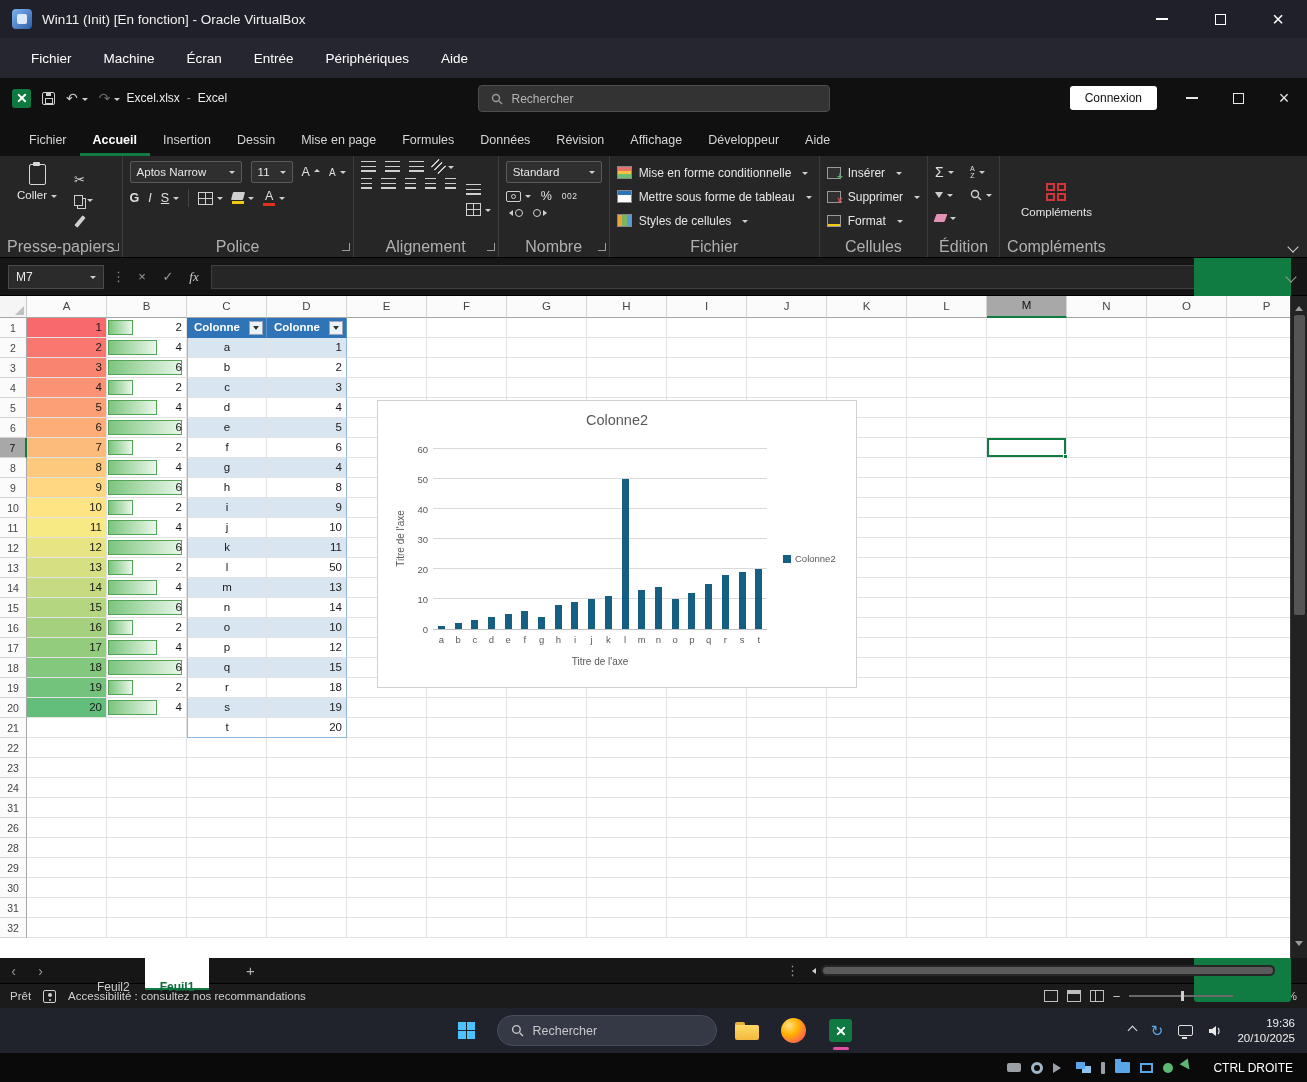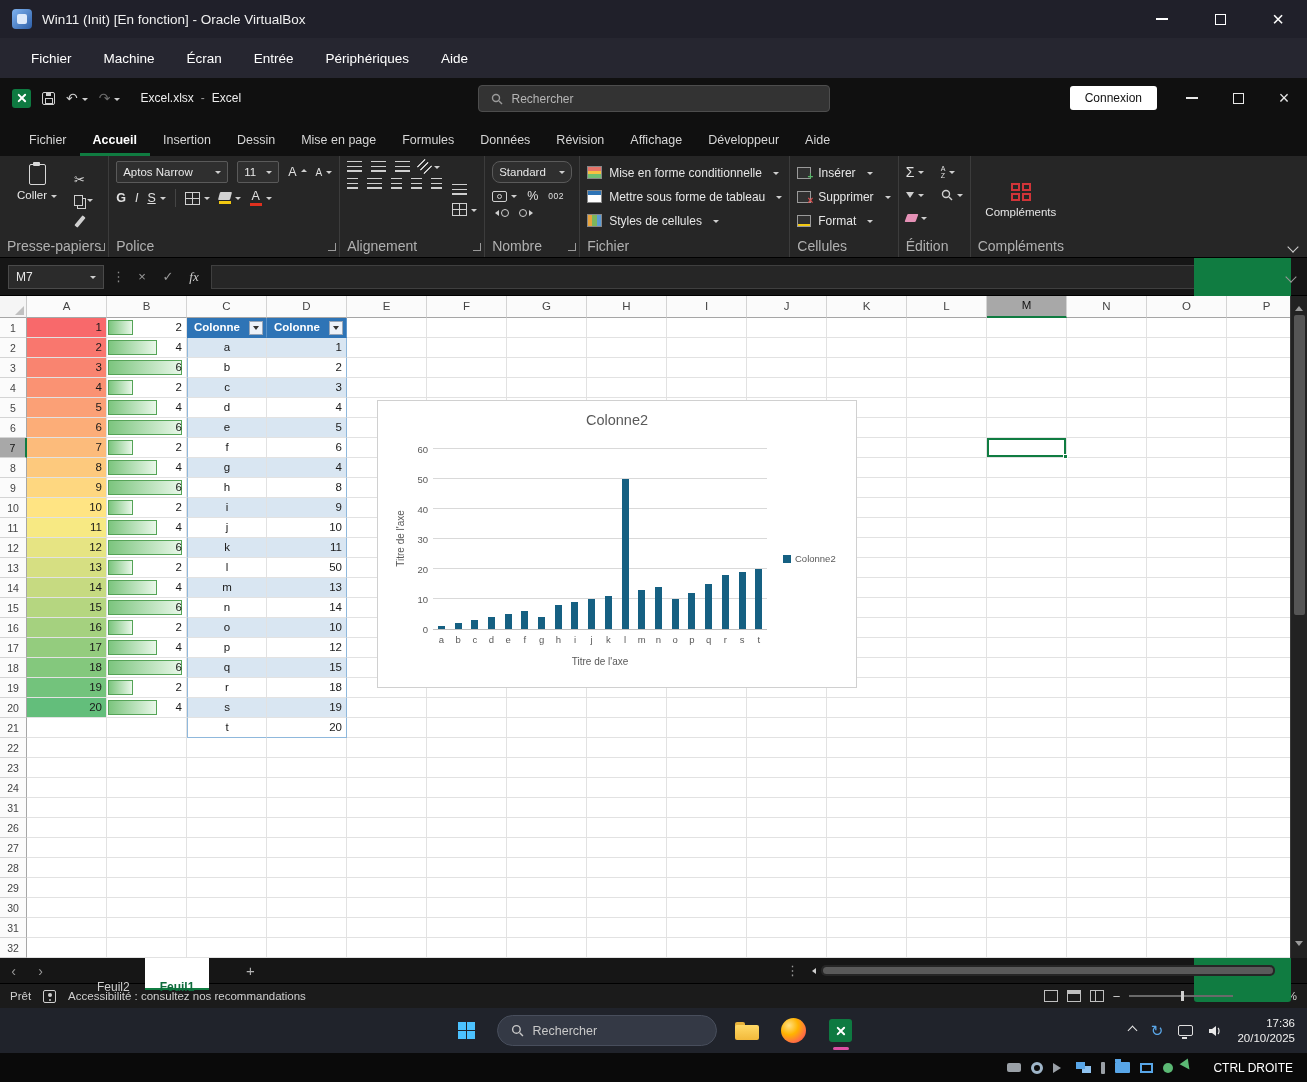--- a/index.html
+++ b/index.html
@@ -38,21 +38,21 @@
   .xmark::after  { transform:translate(-50%,-50%) rotate(-45deg); }
   .i-save { width:13px; height:13px; border:1.5px solid #cfc f3f3; border:1.5px solid #cfcfcf; border-radius:2px; position:relative; }
   .i-save::before { content:""; position:absolute; top:-1px; left:3px; width:5px; height:4px; background:#cfcfcf; }
   .i-save::after { content:""; position:absolute; bottom:0; left:2px; width:6px; height:4px; border:1px solid #cfcfcf; }
   .qat-glyph { color:#cfcfcf; font-size:14px; }
   .qat-glyph.dim { color:#6e6e6e; }
   .crt { width:0; height:0; border:3.5px solid transparent; border-top:4px solid #cfcfcf;
     display:inline-block; vertical-align:middle; margin-left:4px; position:relative; top:2px; }
   .crt.up { border-top:none; border-bottom:4px solid #cfcfcf; top:-2px; }
   .crt.sm { border-width:3px; border-top-width:3.5px; }
-  .doc-title { display:flex; gap:7px; margin-left:20px; font-size:12px; color:#ededed; }
+  .doc-title { display:flex; gap:7px; margin-left:6px; font-size:12px; color:#ededed; }
   .doc-sep { color:#9a9a9a; }
   .xl-search { position:absolute; left:50%; top:7px; transform:translateX(-50%);
     width:352px; height:27px; background:#333; border:1px solid #4d4d4d; border-radius:4px;
     display:flex; align-items:center; gap:9px; padding-left:12px; color:#b5b5b5; font-size:12px; }
   .xl-title-right { margin-left:auto; display:flex; align-items:center; height:100%; }
   .connexion { background:#fff; color:#111; font-size:12px; padding:5px 15px; border-radius:3px; margin-right:12px; }
   .xlctl { width:46px; height:100%; display:flex; align-items:center; justify-content:center; color:#e8e8e8; }
   .xlctl .sh-min, .xlctl .sh-max { border-color:#e8e8e8; background-color:transparent; }
   .xlctl .sh-min { background:#e8e8e8; }
 
@@ -61,34 +61,34 @@
   .xl-tab.active { color:#fff; font-weight:bold; box-shadow:inset 0 -3px 0 #107C41; }
   .share-btn { position:absolute; right:16px; bottom:6px; background:#107C41; color:#fff;
     font-size:12px; padding:4px 10px; border-radius:3px; display:flex; align-items:center; gap:6px; }
   .share-glyph { width:9px; height:9px; border:1.5px solid #fff; border-radius:2px; }
 
   
   .xl-ribbon { height:102px; background:#262626; border-bottom:1px solid #000; display:flex; position:relative; }
   .rgroup { position:relative; border-right:1px solid #3c3c3c; display:flex; flex-direction:column; padding:5px 7px 0; }
   .rbody { flex:1; display:flex; gap:7px; }
   .rcol { flex-direction:column; gap:6px; justify-content:flex-start; }
-  .rlabel { height:18px; font-size:14px; color:#b0b0b0; line-height:15px; }
+  .rlabel { height:18px; font-size:16px; color:#b0b0b0; text-align:center; line-height:15px; }
   .launcher { position:absolute; right:3px; bottom:6px; width:8px; height:8px;
     border-right:1.5px solid #9a9a9a; border-bottom:1.5px solid #9a9a9a; }
   .bigbtn { display:flex; flex-direction:column; align-items:center; gap:4px;
     color:#e8e8e8; font-size:11.5px; padding:3px 10px; }
   .i-clip { width:17px; height:21px; border:1.5px solid #d8d8d8; border-radius:2px; position:relative; }
   .i-clip::before { content:""; position:absolute; top:-3px; left:3px; width:7px; height:4px; background:#d8d8d8; border-radius:1px; }
   .mini-col { display:flex; flex-direction:column; gap:5px; justify-content:center; }
   .mini { display:flex; align-items:center; color:#d6d6d6; font-size:13px; height:16px; }
   .i-copy { width:9px; height:11px; border:1.2px solid #d0d0d0; box-shadow:3px 3px 0 -1px #262626, 3px 3px 0 0 #d0d0d0; }
   .i-brush { width:4px; height:13px; background:#d0d0d0; border-radius:1px; transform:rotate(40deg); margin-left:4px; }
   .combo { height:22px; background:#2f2f2f; border:1px solid #5a5a5a; border-radius:2px;
     display:flex; align-items:center; justify-content:space-between; padding:0 6px; font-size:11.5px; color:#e8e8e8; }
-  .w-main { width:112px; } .w-size { width:42px; } .w-num { width:80px;border-radius:8px; }
+  .w-main { width:112px; } .w-size { width:42px; } .w-num { width:96px; }
   .toolrow { display:flex; align-items:center; gap:9px; color:#e0e0e0; font-size:12.5px; }
   .tbtn { display:flex; align-items:center; color:#e0e0e0; font-size:12.5px; }
   .bold { font-weight:bold; } .ital { font-style:italic; } .und { text-decoration:underline; }
   .smA { font-size:10px; }
   .vdiv { width:1px; height:18px; background:#454545; }
   .stack { display:flex; flex-direction:column; align-items:center; line-height:12px; }
   .cbar { display:block; width:12px; height:3px; margin-top:1px; }
   .cbar.red { background:#E0301E; } .cbar.yellow { background:#F2C811; }
   .i-grid { width:15px; height:13px; border:1px solid #d0d0d0;
     background:linear-gradient(#d0d0d0,#d0d0d0) center/100% 1px no-repeat,
@@ -1188,39 +1188,20 @@
           <div class="cell"></div>
           <div class="cell"></div>
           <div class="cell"></div>
           <div class="cell"></div>
           <div class="cell"></div>
           <div class="cell"></div>
           <div class="cell"></div>
           <div class="cell"></div>
         </div>
         <div class="grow">
-          <div class="rowhead">27</div>
-          <div class="cell"></div>
-          <div class="cell"></div>
-          <div class="cell"></div>
-          <div class="cell"></div>
-          <div class="cell"></div>
-          <div class="cell"></div>
-          <div class="cell"></div>
-          <div class="cell"></div>
-          <div class="cell"></div>
-          <div class="cell"></div>
-          <div class="cell"></div>
-          <div class="cell"></div>
-          <div class="cell"></div>
-          <div class="cell"></div>
-          <div class="cell"></div>
-          <div class="cell"></div>
-        </div>
-        <div class="grow">
           <div class="rowhead">28</div>
           <div class="cell"></div>
           <div class="cell"></div>
           <div class="cell"></div>
           <div class="cell"></div>
           <div class="cell"></div>
           <div class="cell"></div>
           <div class="cell"></div>
           <div class="cell"></div>
           <div class="cell"></div>
@@ -1490,21 +1471,21 @@
   </span>
   <div class="tb-tray">
     <span class="chev-up"></span>
     <span class="tray-refresh">↻</span>
     <span class="tray-display"></span>
     <svg width="14" height="12" viewBox="0 0 14 12">
         <path d="M1 4h3l4-3v10l-4-3H1z" fill="#e8e8e8"></path>
         <path d="M10 3c1.4 1.2 1.4 4.8 0 6" stroke="#e8e8e8" fill="none" stroke-width="1.2"></path>
       </svg>
     <div class="tb-clock">
-      <div>17:36</div>
+      <div>19:36</div>
       <div>20/10/2025</div>
     </div>
   </div>
 </div>
 
 <div class="vbox-statusbar">
   <span class="ic-hdd"></span>
   <span class="ic-cd"></span>
   <span class="ic-audio"></span>
   <span class="ic-net"></span>

